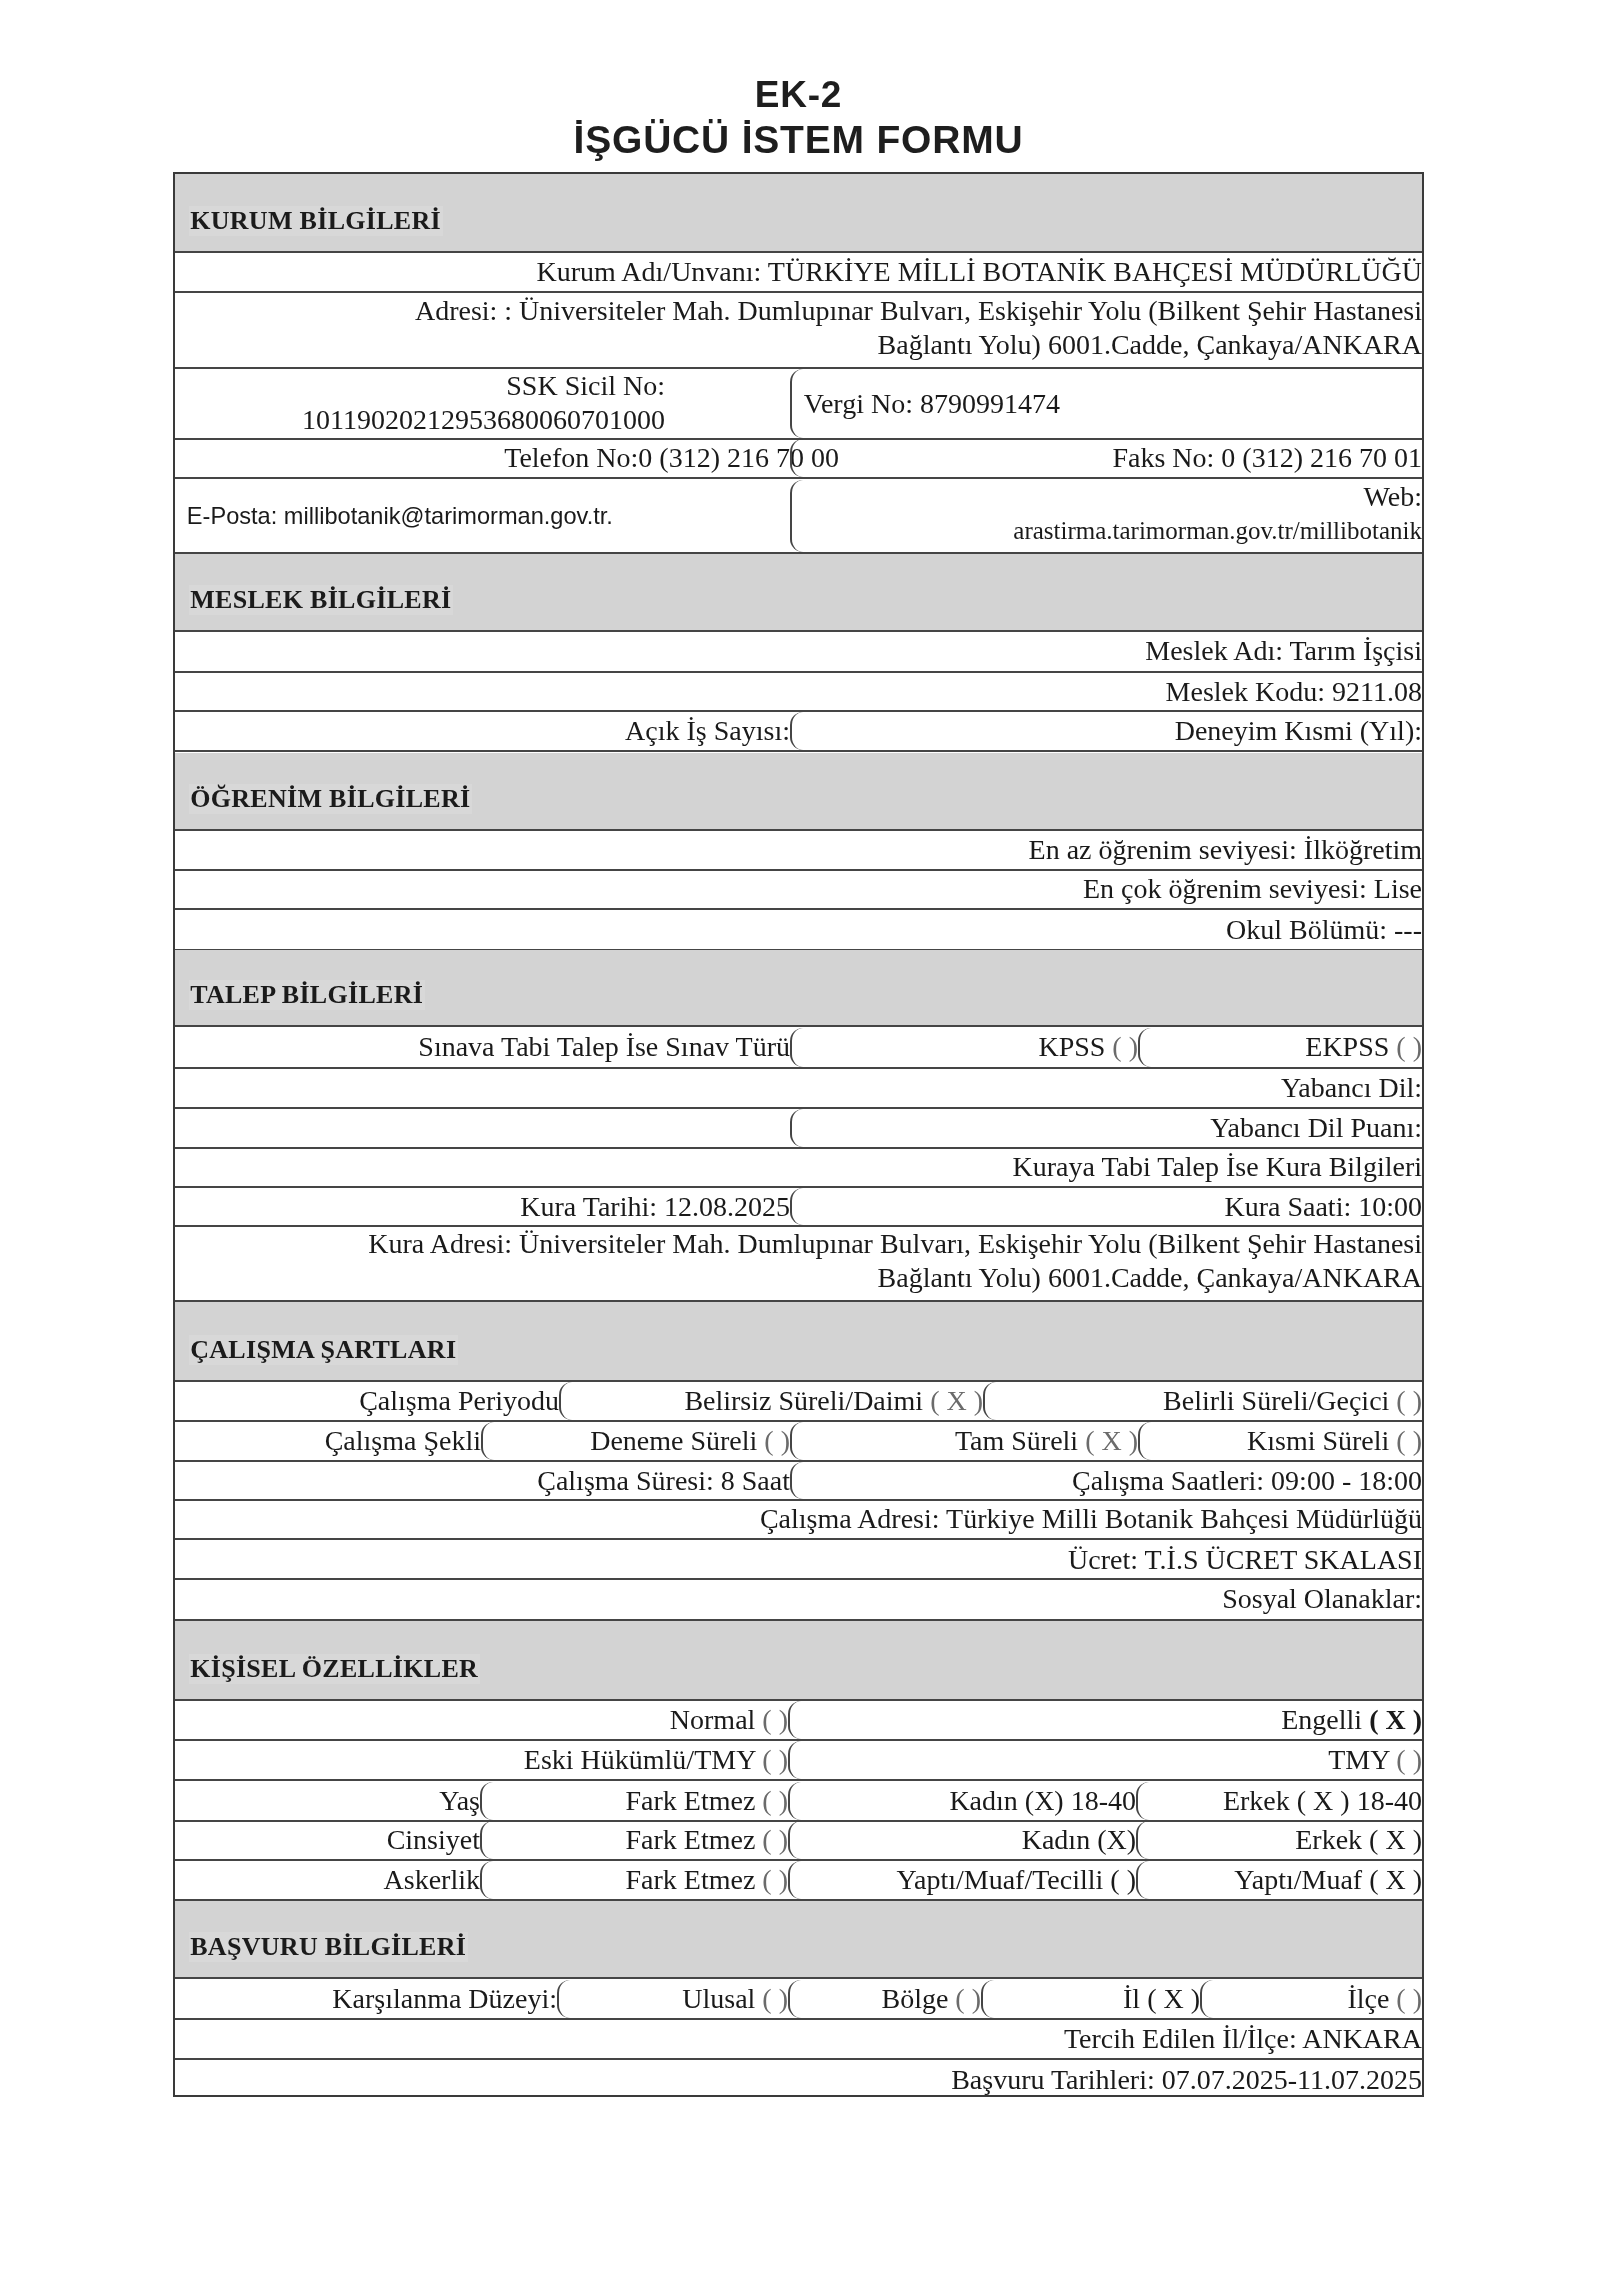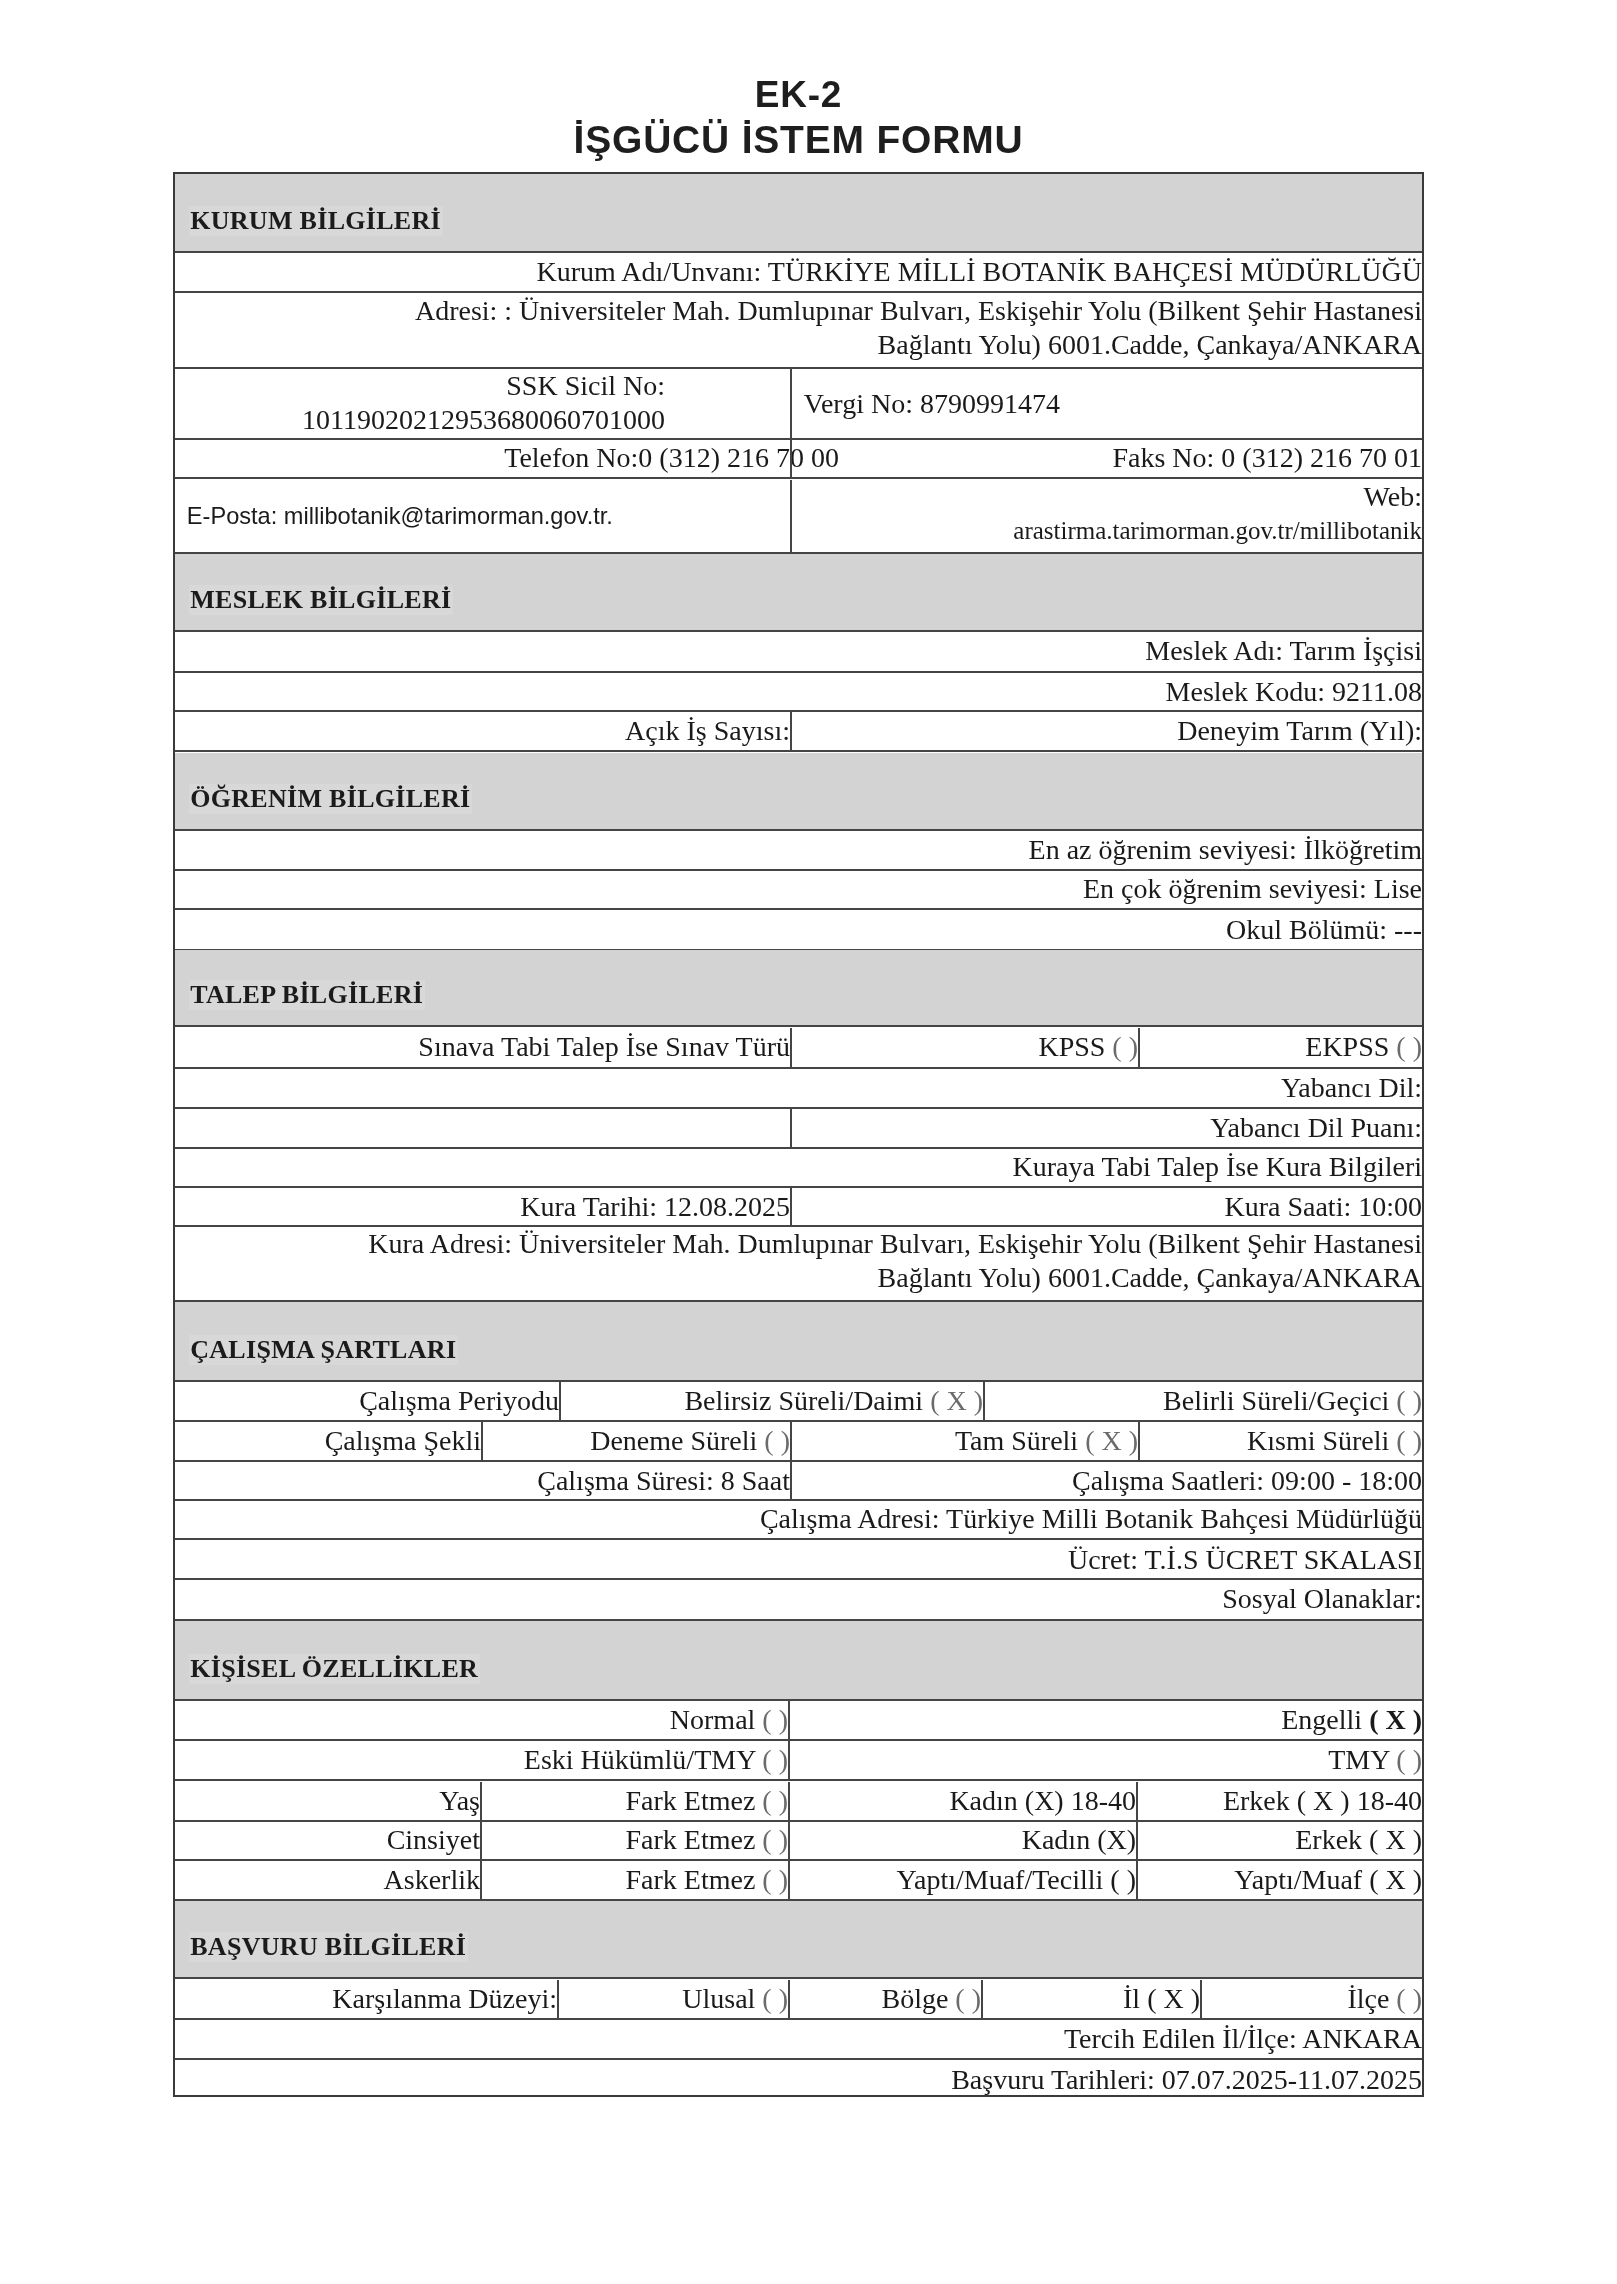--- a/index.html
+++ b/index.html
@@ -12,21 +12,21 @@
   .form { position: absolute; left: 173px; top: 172px; width: 1251px; height: 1925px;
           border: 2.5px solid #3a3a3a; box-sizing: border-box; }
   .row { position: absolute; left: 0; right: 0; border-bottom: 2.5px solid #454545; box-sizing: border-box; text-align: right; }
   .row:last-child { border-bottom: none; }
   .hdr { background: #d3d3d3; }
   .hdr .hlabel { position: absolute; left: 13.5px; bottom: 15px; font-weight: bold; font-size: 26px;
                  background: #d8d8d8; color: #1b1b1b; padding: 0 1.7px; letter-spacing: 0.3px;
                  font-family: "Liberation Serif", "DejaVu Serif", serif; }
   .cell { position: absolute; top: 0; bottom: 0; box-sizing: border-box;
           padding-left: 11.8px; font-size: 28px; line-height: 37px; white-space: nowrap; overflow: hidden;
-          font-family: "Liberation Serif", "DejaVu Serif", serif; }
+          font-family: "Liberation Serif", "DejaVu Serif", serif; border-radius: 13px; }
   .cell.div { border-left: 2.5px solid #454545; }
   .cell.two { line-height: 34px; padding-top: 0; white-space: normal; }
   .cell.vc { display: flex; align-items: center; }
   .sans { font-family: "Liberation Sans", "DejaVu Sans", sans-serif; font-size: 23.6px; }
   .br { color: #6b6b6b; }
   .bx { font-weight: bold; }
 </style>
 </head>
 <body>
 
@@ -70,21 +70,21 @@
     <span class="hlabel">MESLEK BİLGİLERİ</span>
   </div>
   <div class="row" style="top:458px;height:41px">
     <div class="cell" style="left:0;right:0">Meslek Adı: Tarım İşçisi</div>
   </div>
   <div class="row" style="top:499px;height:39px">
     <div class="cell" style="left:0;right:0">Meslek Kodu: 9211.08</div>
   </div>
   <div class="row" style="top:538px;height:40px">
     <div class="cell" style="left:0;width:615px">Açık İş Sayısı:</div>
-    <div class="cell div" style="left:615px;right:0">Deneyim Tarım (Yıl):</div>
+    <div class="cell div" style="left:615px;right:0">Deneyim Kısmi (Yıl):</div>
   </div>
 
   <div class="row hdr" style="top:579px;height:78px">
     <span class="hlabel">ÖĞRENİM BİLGİLERİ</span>
   </div>
   <div class="row" style="top:657px;height:40px">
     <div class="cell" style="left:0;right:0">En az öğrenim seviyesi: İlköğretim</div>
   </div>
   <div class="row" style="top:696px;height:40px">
     <div class="cell" style="left:0;right:0">En çok öğrenim seviyesi: Lise</div>

